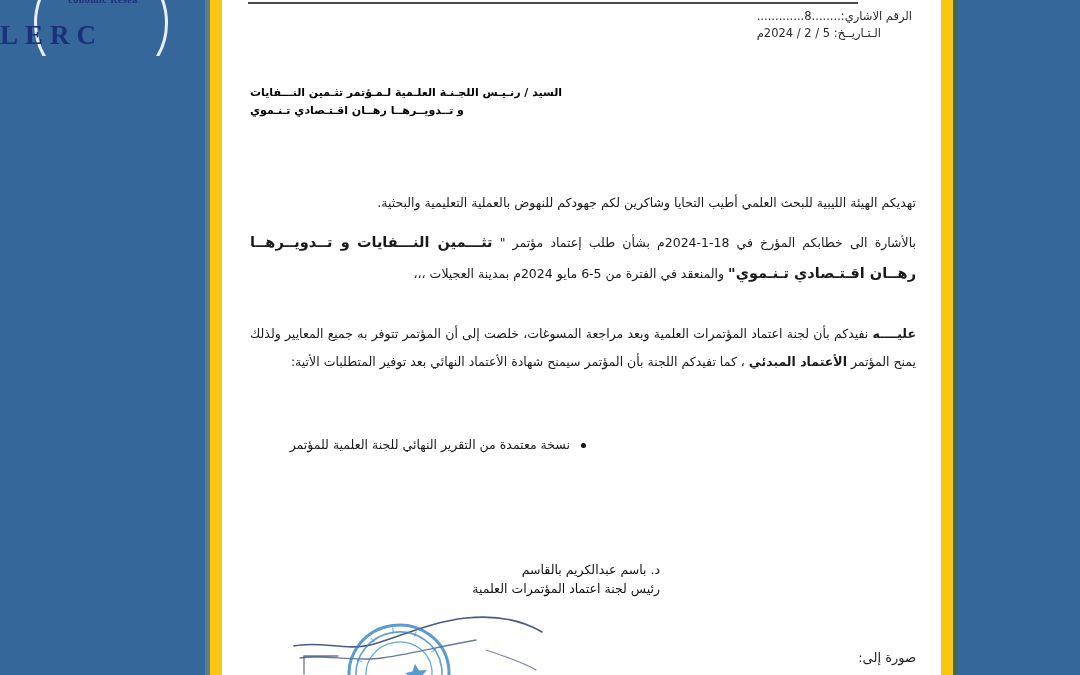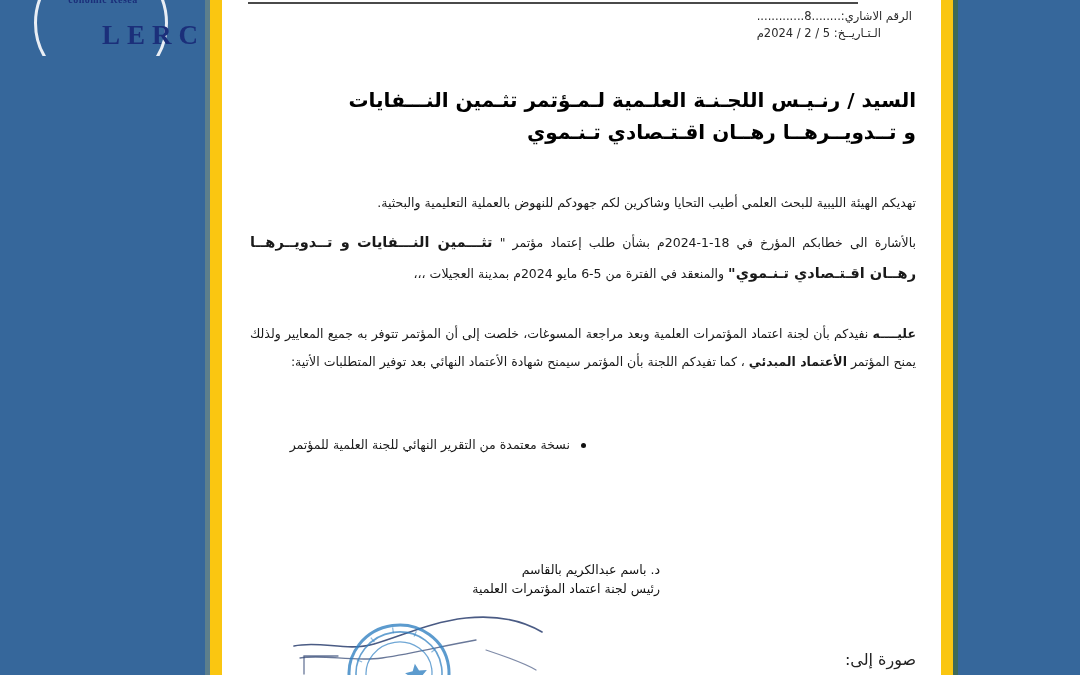--- a/index.html
+++ b/index.html
@@ -67,21 +67,21 @@
     letter-spacing: .5px;
     color: #1b2f7a;
     white-space: nowrap;
     direction: ltr;
   }
   #logo-text {
     position: absolute;
     left: 0;
     top: 64px;
     width: 205px;
-    text-align: right;
+    text-align: left;
     font-family: "Liberation Serif", serif;
     font-weight: bold;
     font-size: 27px;
     letter-spacing: 7px;
     color: #1b2f7a;
     direction: ltr;
   }
 
   
   #head-rule {
@@ -113,23 +113,23 @@
     line-height: 1.45;
     color: #2a2a2a;
   }
   .meta div { white-space: nowrap; }
 
   .addressee {
     position: absolute;
     top: 84px;
     right: 14px;
     width: 666px;
-    text-align: right;
+    text-align: left;
     font-weight: bold;
-    font-size: 20px;
+    font-size: 11px;
     line-height: 1.62;
     letter-spacing: .2px;
     color: #000;
   }
   .addressee .greet {
     display: block;
     margin-top: 2px;
   }
 
   .body-block {
@@ -221,21 +221,21 @@
     top: 600px;
     width: 300px;
     height: 78px;
     pointer-events: none;
   }
 
   #cc-note {
     position: absolute;
     top: 650px;
     right: 14px;
-    font-size: 16px;
+    font-size: 13px;
     color: #222;
   }
 </style>
 </head>
 <body>
 
 <div id="page">
 
   <div class="band band-blue-left"></div>
   <div class="band band-line-left"></div>

